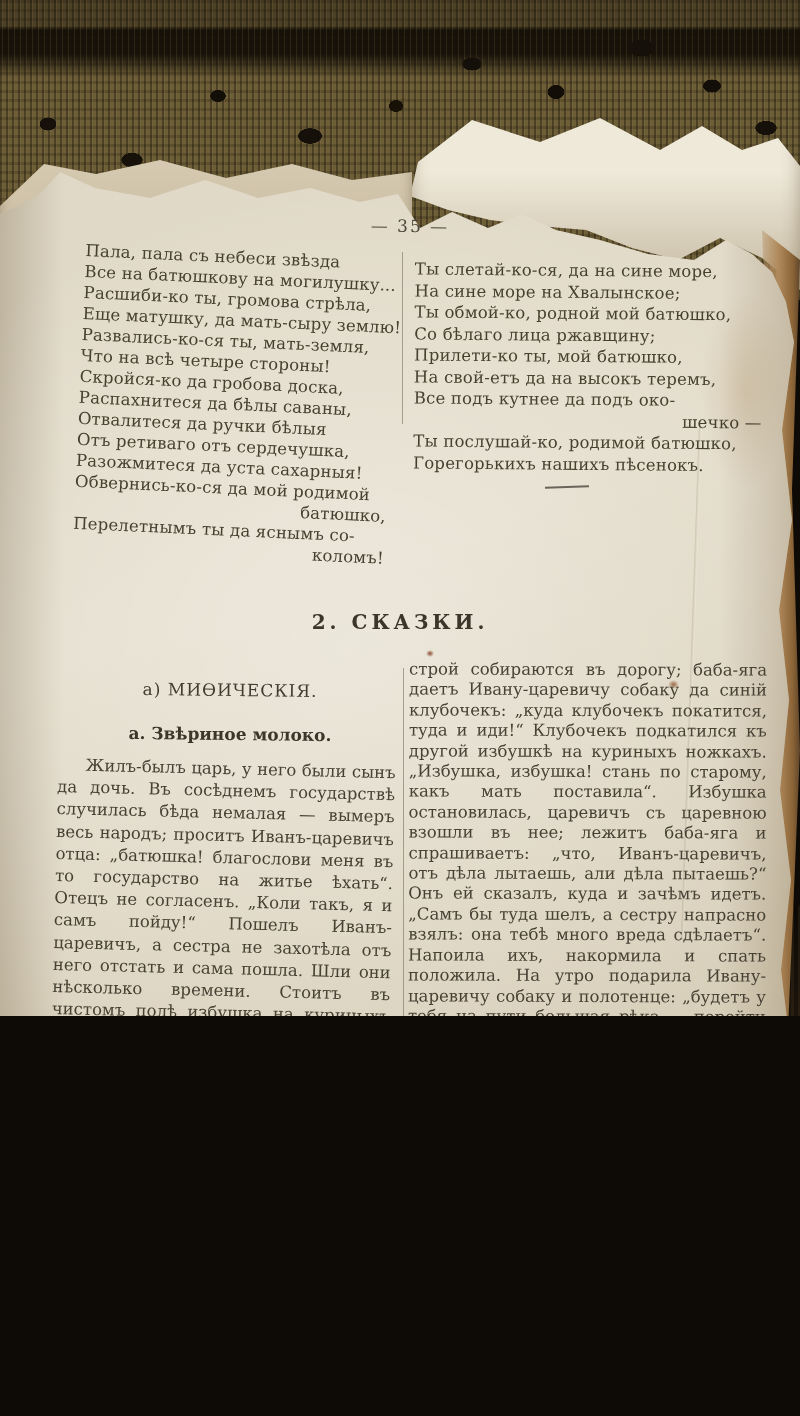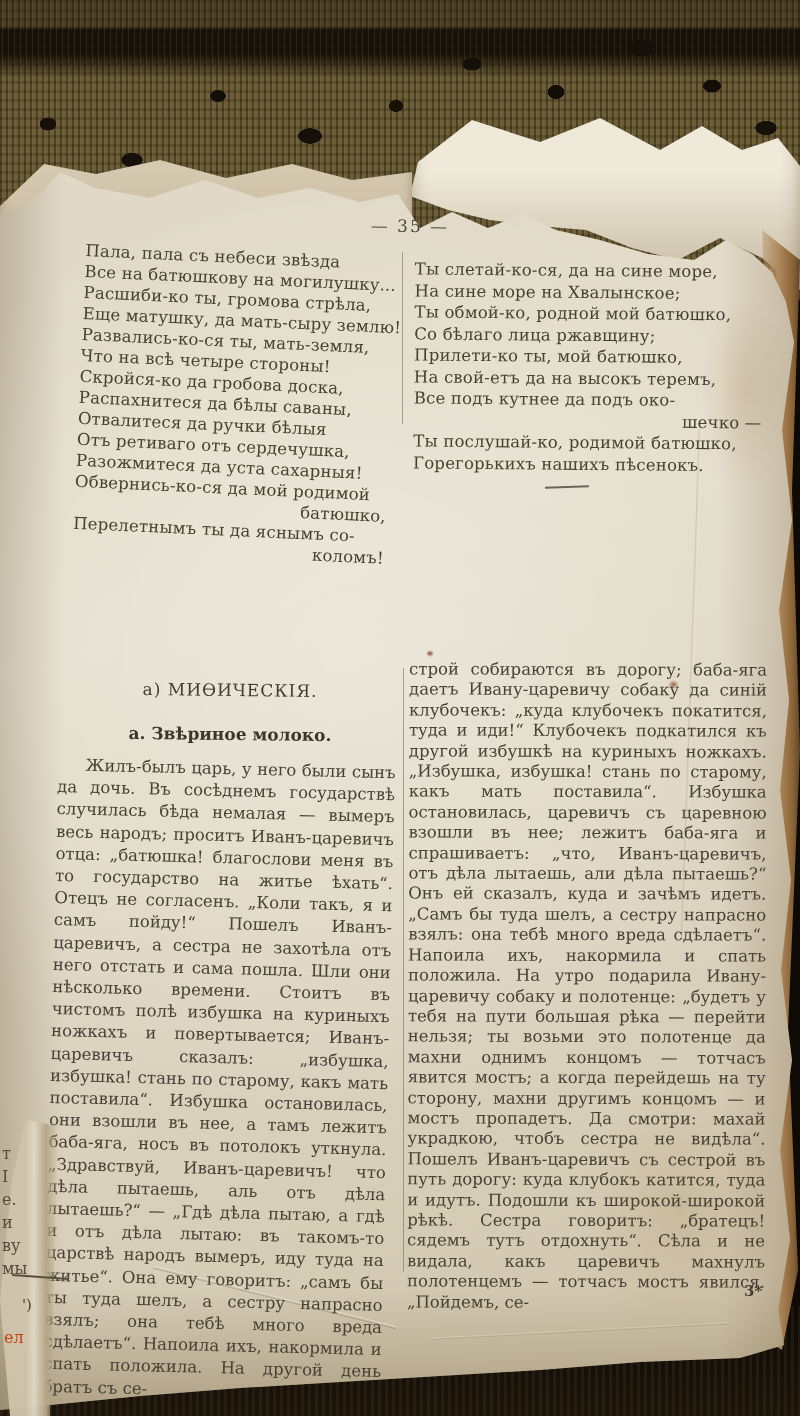--- a/index.html
+++ b/index.html
@@ -1,16 +1,16 @@
 <!DOCTYPE html>
 <html><head>
 <meta charset="utf-8">
 <style>
   html,body{margin:0;padding:0;background:#0e0a06;}
-  #stage{position:relative;width:800px;height:1416px;overflow:hidden;
+  #stage{position:relative;width:800px;height:1016px;overflow:hidden;
          font-family:"DejaVu Serif","Liberation Serif",serif;color:#463f33;}
 
   
   .carpet-top{position:absolute;left:0;top:0;width:800px;height:300px;
     background-color:#6d5e37;
     background-image:
       radial-gradient(14px 11px at 48px 124px,#15100a 58%,transparent 60%),
       radial-gradient(18px 12px at 132px 160px,#171209 58%,transparent 60%),
       radial-gradient(13px 10px at 218px 96px,#120e08 58%,transparent 60%),
       radial-gradient(20px 13px at 310px 136px,#15100a 58%,transparent 60%),
@@ -149,20 +149,21 @@
       <div class="vline">Прилети-ко ты, мой батюшко,</div>
       <div class="vline">На свой-етъ да на высокъ теремъ,</div>
       <div class="vline">Все подъ кутнее да подъ око-</div>
       <div class="vline cont">шечко —</div>
       <div class="vline">Ты послушай-ко, родимой батюшко,</div>
       <div class="vline">Горегорькихъ нашихъ пѣсенокъ.</div>
     </div>
   <div class="vrule top"></div>
   <div class="sep-dash"></div>
 
+  <div class="txt section-heading">2. СКАЗКИ.</div>
   <div class="txt subhead1">а) МИѲИЧЕСКІЯ.</div>
   <div class="txt subhead2">а. Звѣриное молоко.</div>
 
   <div class="vrule mid"></div>
 
   <div class="txt prose prose-left">
     <p>Жилъ-былъ царь, у него были сынъ да дочь. Въ сосѣднемъ государствѣ случилась бѣда немалая — вымеръ весь народъ; проситъ Иванъ-царевичъ отца: „батюшка! благослови меня въ то государство на житье ѣхать“. Отецъ не согласенъ. „Коли такъ, я и самъ пойду!“ Пошелъ Иванъ-царевичъ, а сестра не захотѣла отъ него отстать и сама пошла. Шли они нѣсколько времени. Стоитъ въ чистомъ полѣ избушка на куриныхъ ножкахъ и повертывается; Иванъ-царевичъ сказалъ: „избушка, избушка! стань по старому, какъ мать поставила“. Избушка остановилась, они взошли въ нее, а тамъ лежитъ баба-яга, носъ въ потолокъ уткнула. „Здравствуй, Иванъ-царевичъ! что дѣла пытаешь, аль отъ дѣла лытаешь?“ — „Гдѣ дѣла пытаю, а гдѣ и отъ дѣла лытаю: въ такомъ-то царствѣ народъ вымеръ, иду туда на житье“. Она ему говоритъ: „самъ бы ты туда шелъ, а сестру напрасно взялъ; она тебѣ много вреда сдѣлаетъ“. Напоила ихъ, накормила и спать положила. На другой день братъ съ се-</p>
   </div>
   <div class="txt prose prose-right">
     <p style="text-indent:0">строй собираются въ дорогу; баба-яга даетъ Ивану-царевичу собаку да синій клубочекъ: „куда клубочекъ покатится, туда и иди!“ Клубочекъ подкатился къ другой избушкѣ на куриныхъ ножкахъ. „Избушка, избушка! стань по старому, какъ мать поставила“. Избушка остановилась, царевичъ съ царевною взошли въ нее; лежитъ баба-яга и спрашиваетъ: „что, Иванъ-царевичъ, отъ дѣла лытаешь, али дѣла пытаешь?“ Онъ ей сказалъ, куда и зачѣмъ идетъ. „Самъ бы туда шелъ, а сестру напрасно взялъ: она тебѣ много вреда сдѣлаетъ“. Напоила ихъ, накормила и спать положила. На утро подарила Ивану-царевичу собаку и полотенце: „будетъ у тебя на пути большая рѣка — перейти нельзя; ты возьми это полотенце да махни однимъ концомъ — тотчасъ явится мостъ; а когда перейдешь на ту сторону, махни другимъ концомъ — и мостъ пропадетъ. Да смотри: махай украдкою, чтобъ сестра не видѣла“. Пошелъ Иванъ-царевичъ съ сестрой въ путь дорогу: куда клубокъ катится, туда и идутъ. Подошли къ широкой-широкой рѣкѣ. Сестра говоритъ: „братецъ! сядемъ тутъ отдохнуть“. Сѣла и не видала, какъ царевичъ махнулъ полотенцемъ — тотчасъ мостъ явился. „Пойдемъ, се-</p>

